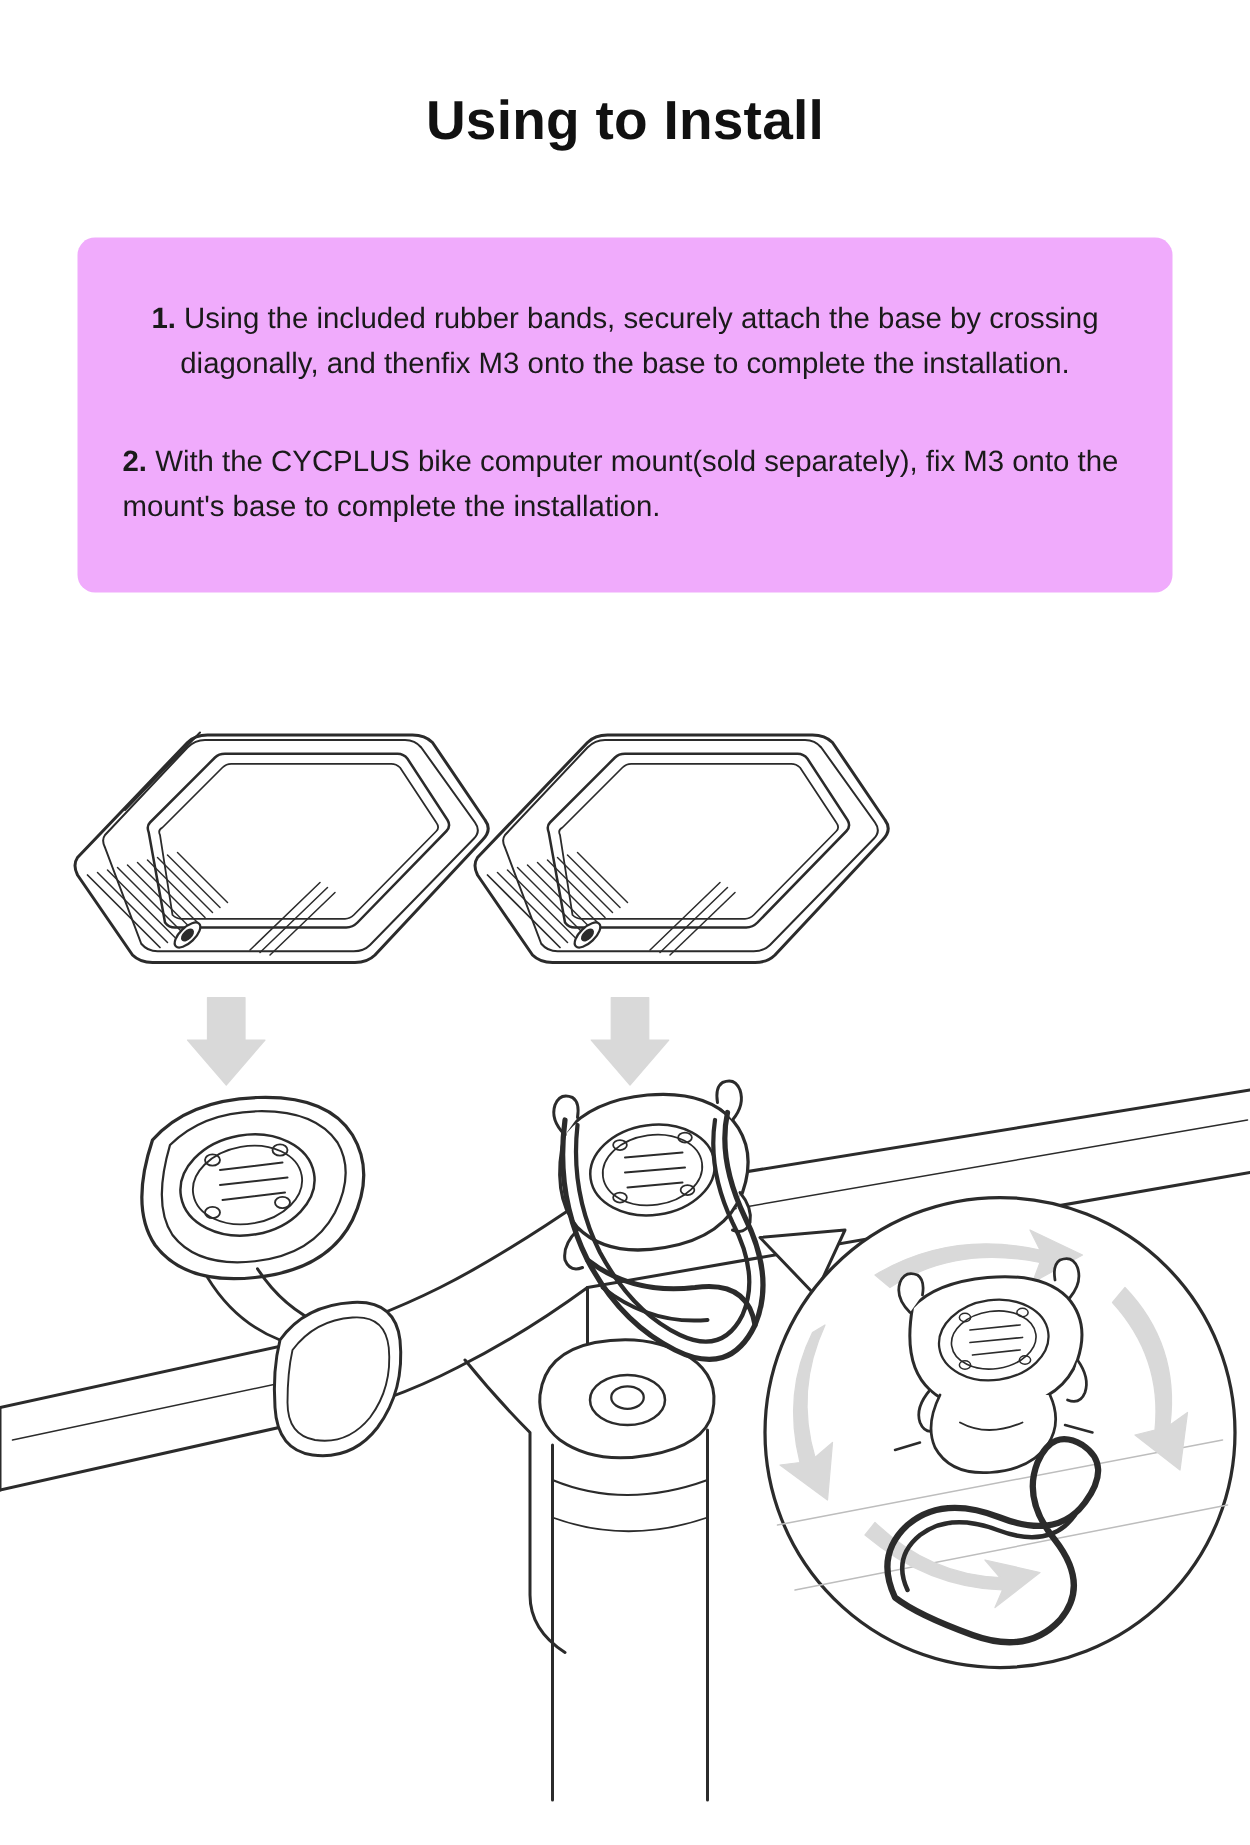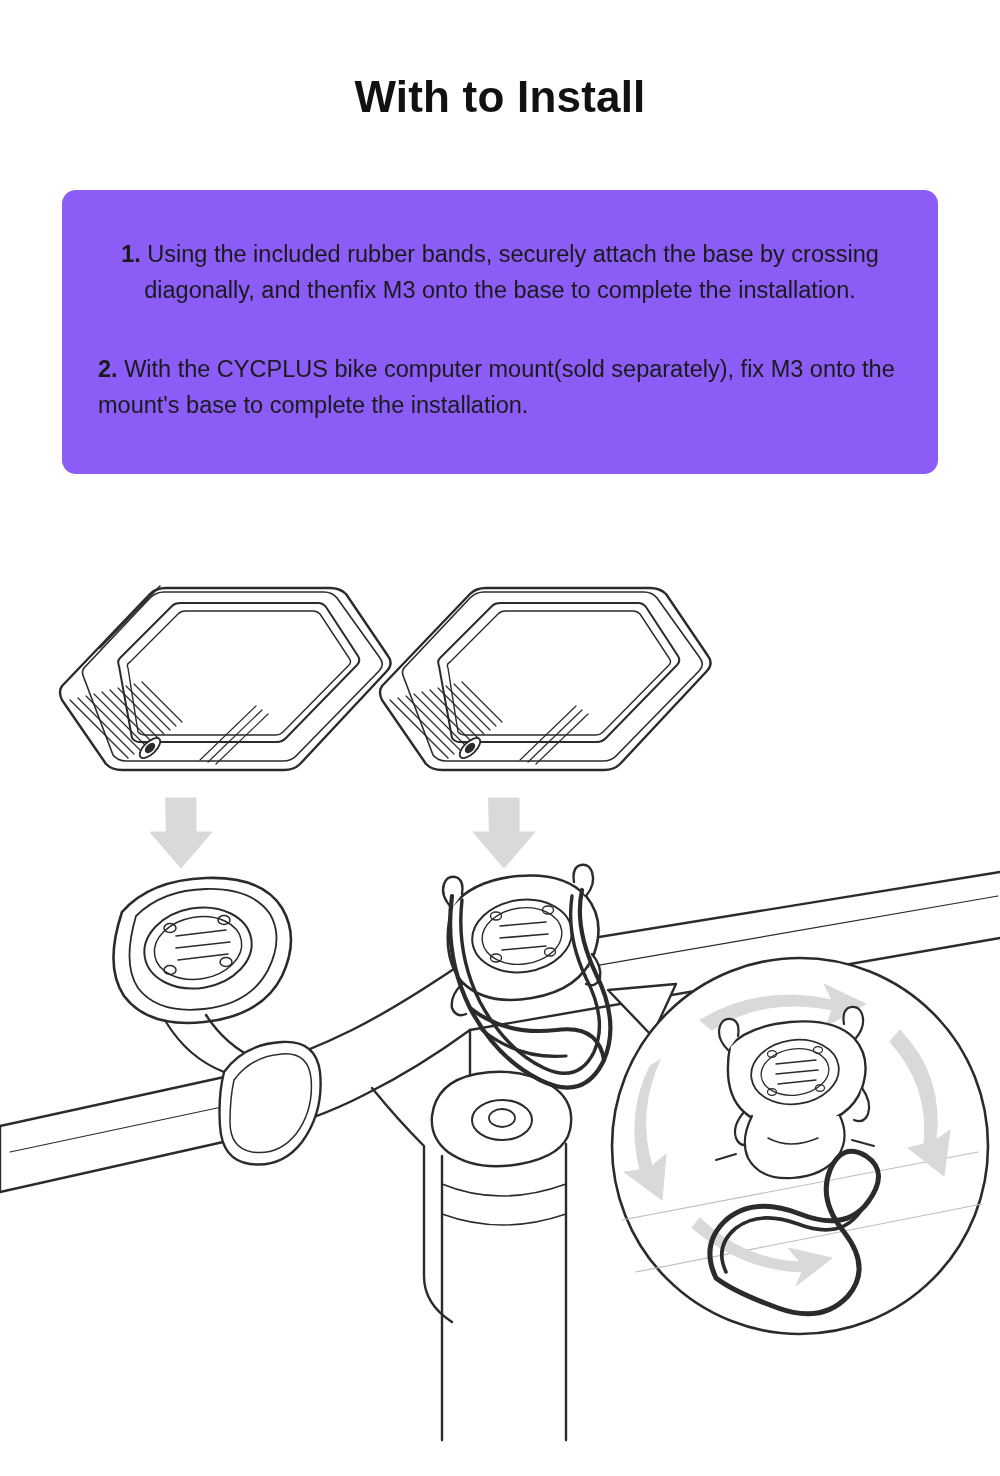--- a/index.html
+++ b/index.html
@@ -31,21 +31,21 @@
     font-weight: bold;
     letter-spacing: 0.2px;
     color: #111111;
   }
   .instructions-panel {
     position: absolute;
     top: 190px;
     left: 62px;
     width: 876px;
     height: 284px;
-    background: #8b5cf6;
+    background: #f0abfc;
     border-radius: 14px;
     box-sizing: border-box;
     padding: 46px 36px 0 36px;
   }
   .step {
     font-size: 23.5px;
     line-height: 1.55;
     color: #1a1a1a;
   }
   .step .num {
@@ -67,21 +67,21 @@
   }
   .illustration svg {
     display: block;
   }
 </style>
 </head>
 <body>
 
 <div class="page">
 
-  <div class="title">With to Install</div>
+  <div class="title">Using to Install</div>
 
   <div class="instructions-panel">
     <p class="step step-1">
       <span class="num">1.</span>
       <span>Using the included rubber bands, securely attach the base by crossing diagonally, and thenfix M3 onto the base to complete the installation.</span>
     </p>
     <p class="step step-2">
       <span class="num">2.</span>
       <span>With the CYCPLUS bike computer mount(sold separately), fix M3 onto the mount's base to complete the installation.</span>
     </p>

